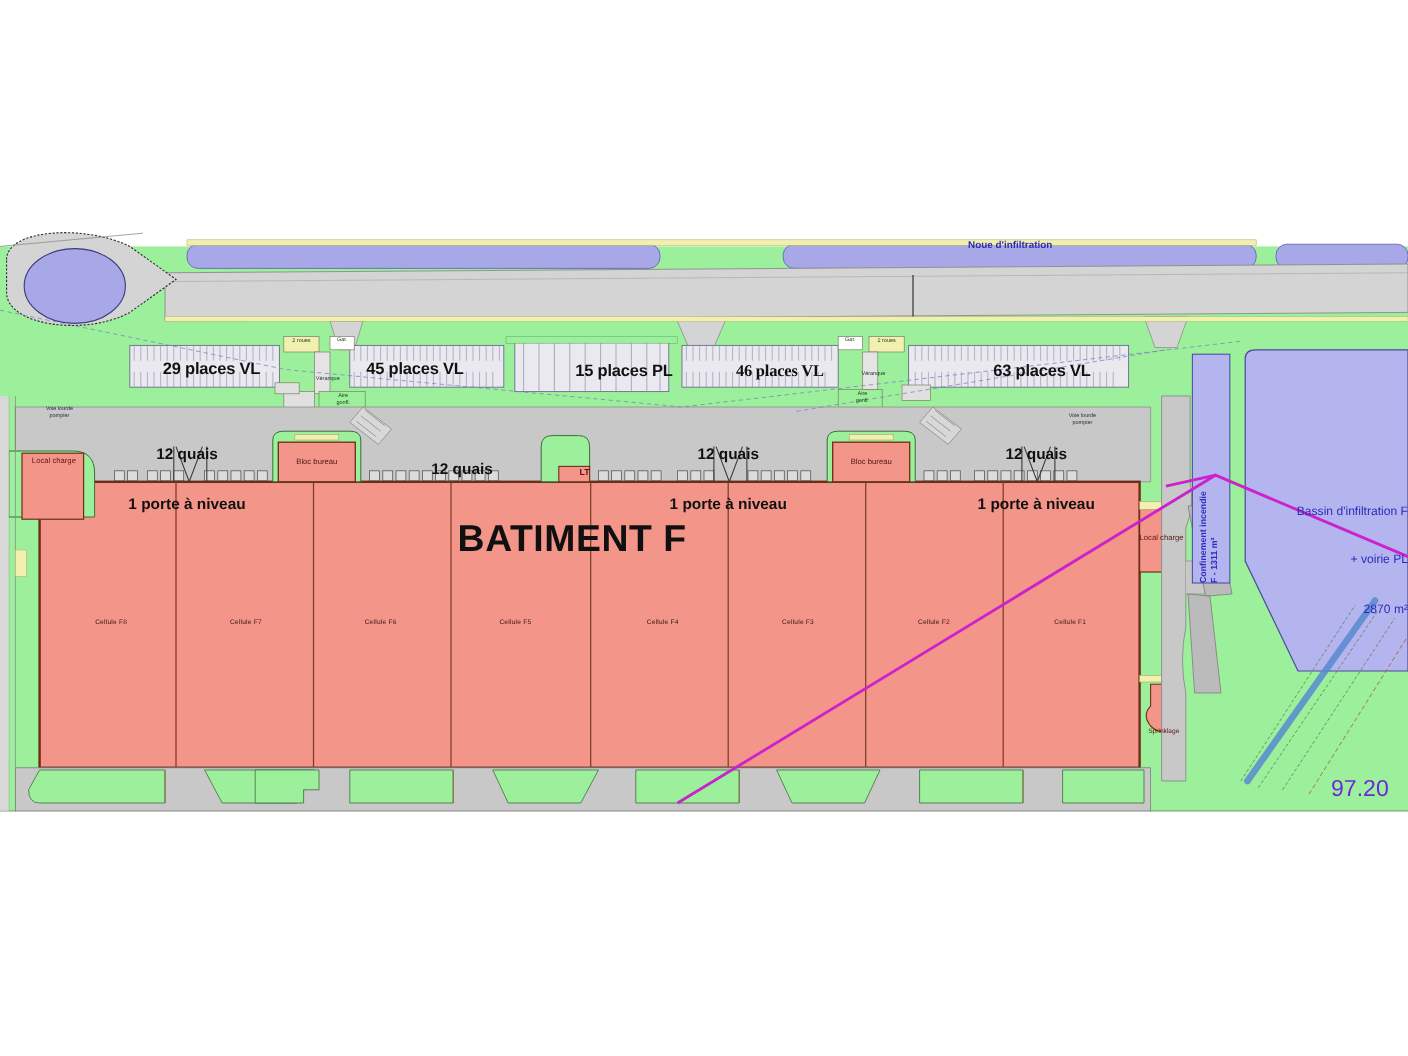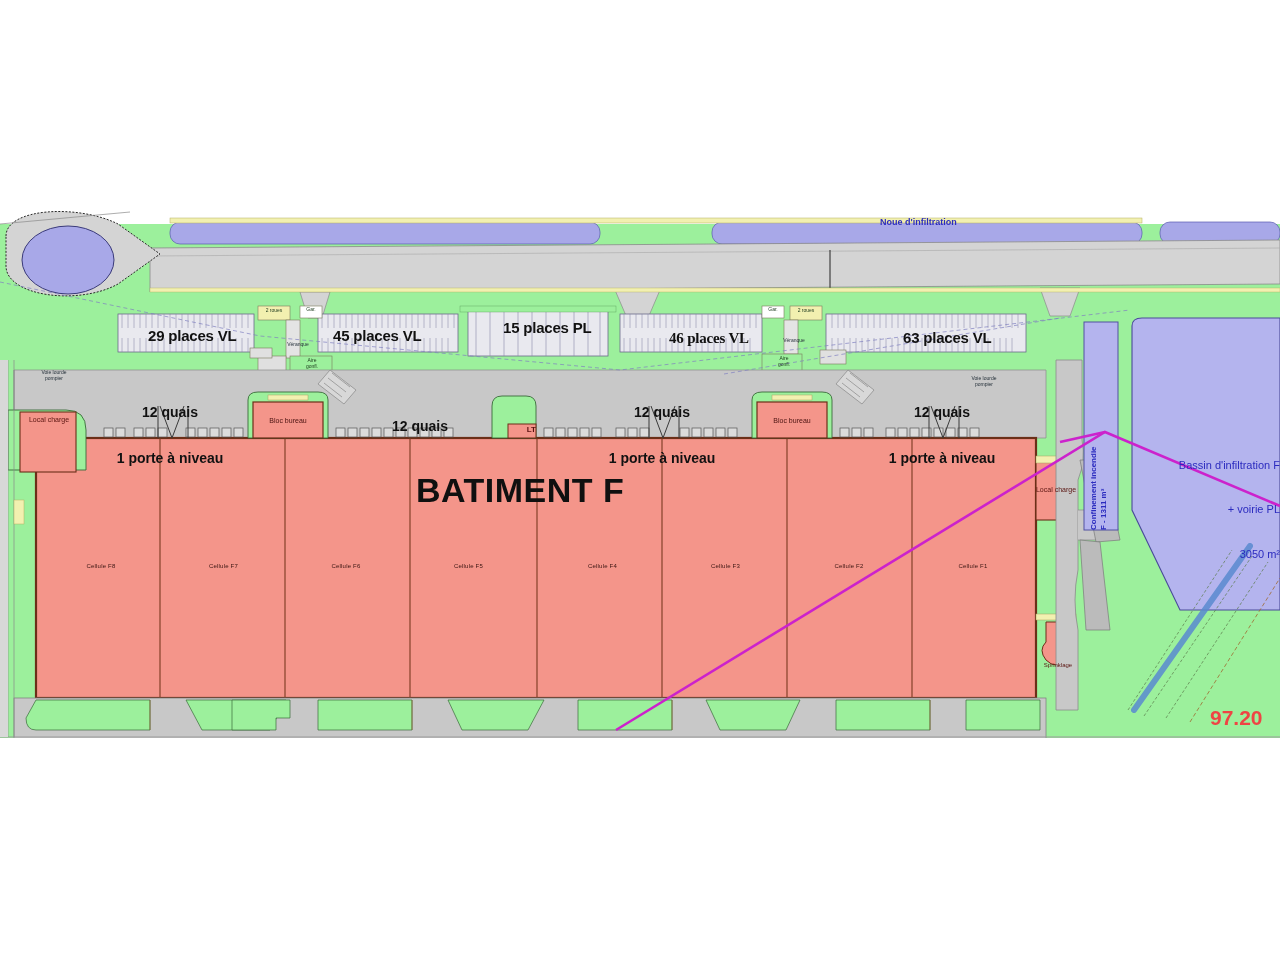--- a/index.html
+++ b/index.html
@@ -9,21 +9,21 @@
   #plan{position:absolute;left:0;top:210px;width:1280px;height:530px;overflow:hidden;background:#ffffff;}
   .lbl{position:absolute;white-space:pre;line-height:1.1;}
   .park-lbl{font-size:15px;font-weight:bold;color:#111111;letter-spacing:-0.2px;}
   .quai-lbl{font-size:14px;font-weight:bold;color:#111111;text-align:center;}
   .cell-lbl{font-size:6px;color:#3a1512;text-align:center;letter-spacing:0.2px;}
   .tiny{font-size:5px;color:#25303a;text-align:center;line-height:1.15;}
   .tiny-g{font-size:5px;color:#1d3a1d;text-align:center;line-height:1.15;}
   .blue-lbl{color:#2b2bbf;font-size:11px;text-align:center;line-height:1.35;font-weight:normal;}
   .vert-lbl{color:#2b2bbf;font-size:8px;font-weight:bold;writing-mode:vertical-rl;transform:rotate(180deg);white-space:nowrap;}
   #title-batiment{font-size:34px;font-weight:bold;color:#101010;letter-spacing:0.5px;}
-  #elev-97{font-size:21px;font-weight:bold;color:#ef4444;}
+  #elev-97{font-size:21px;font-weight:normal;color:#6d28d9;}
   .localcharge{font-size:7px;color:#5a1410;font-weight:normal;}
   .blocbureau{font-size:7px;color:#4a1210;font-weight:normal;}
   .lt-lbl{font-size:8px;font-weight:bold;color:#5a1010;}
   svg{display:block;}
 </style>
 </head>
 <body>
 
 <div id="stage">
 
@@ -497,21 +497,21 @@
         <line x1="14" y1="150" x2="14" y2="527"></line>
       </g>
       <rect x="0" y="150" width="8" height="377" fill="#d8d8d8"></rect>
       <rect x="14" y="290" width="10" height="24" fill="#f2f0b0" stroke="#b5b060" stroke-width="0.5"></rect>
     </svg>
 
     <div class="lbl" style="left:880px;top:8px;font-size:9px;color:#2b2bbf;font-weight:bold;">Noue d'infiltration</div>
 
     <div class="lbl park-lbl" style="left:148px;top:118px;">29 places VL</div>
     <div class="lbl park-lbl" style="left:333px;top:118px;">45 places VL</div>
-    <div class="lbl park-lbl" style="left:503px;top:110px;">15 places PL</div>
+    <div class="lbl park-lbl" style="left:503px;top:120px;padding-left:20px;">15 places PL</div>
     <div class="lbl park-lbl" style="left:669px;top:120px;font-family:Liberation Serif, serif;">46 places VL</div>
     <div class="lbl park-lbl" style="left:903px;top:120px;">63 places VL</div>
 
     <div class="lbl quai-lbl" style="left:100px;top:164px;width:140px;">
       <div>12 quais</div>
       <div>1 porte à niveau</div>
     </div>
     <div class="lbl quai-lbl" style="left:355px;top:178px;width:130px;">
       <div>12 quais</div>
     </div>
@@ -538,21 +538,21 @@
     <div class="lbl localcharge" style="left:20px;top:206px;width:58px;text-align:center;">Local charge</div>
     <div class="lbl blocbureau" style="left:253px;top:207px;width:70px;text-align:center;">Bloc bureau</div>
     <div class="lbl lt-lbl" style="left:508px;top:216px;width:28px;text-align:right;">LT</div>
     <div class="lbl blocbureau" style="left:757px;top:207px;width:70px;text-align:center;">Bloc bureau</div>
     <div class="lbl localcharge" style="left:1008px;top:276px;width:96px;text-align:center;">Local charge</div>
     <div class="lbl localcharge" style="left:1030px;top:452px;width:56px;text-align:center;font-size:6px;">Sprinklage</div>
 
     <div class="lbl blue-lbl" style="left:1136px;top:218px;width:144px;text-align:right;">
       <div>Bassin d'infiltration F</div>
       <div>+ voirie PL</div>
-      <div>3050 m²</div>
+      <div>2870 m²</div>
     </div>
 
     <div class="lbl" style="left:1090px;top:120px;height:200px;display:flex;gap:1px;">
       <span class="vert-lbl">Confinement incendie</span>
       <span class="vert-lbl">F - 1311 m³</span>
     </div>
 
     <div class="lbl" id="elev-97" style="left:1210px;top:496px;">97.20</div>
 
     <div class="lbl tiny" style="left:26px;top:160px;width:56px;">Voie lourde

